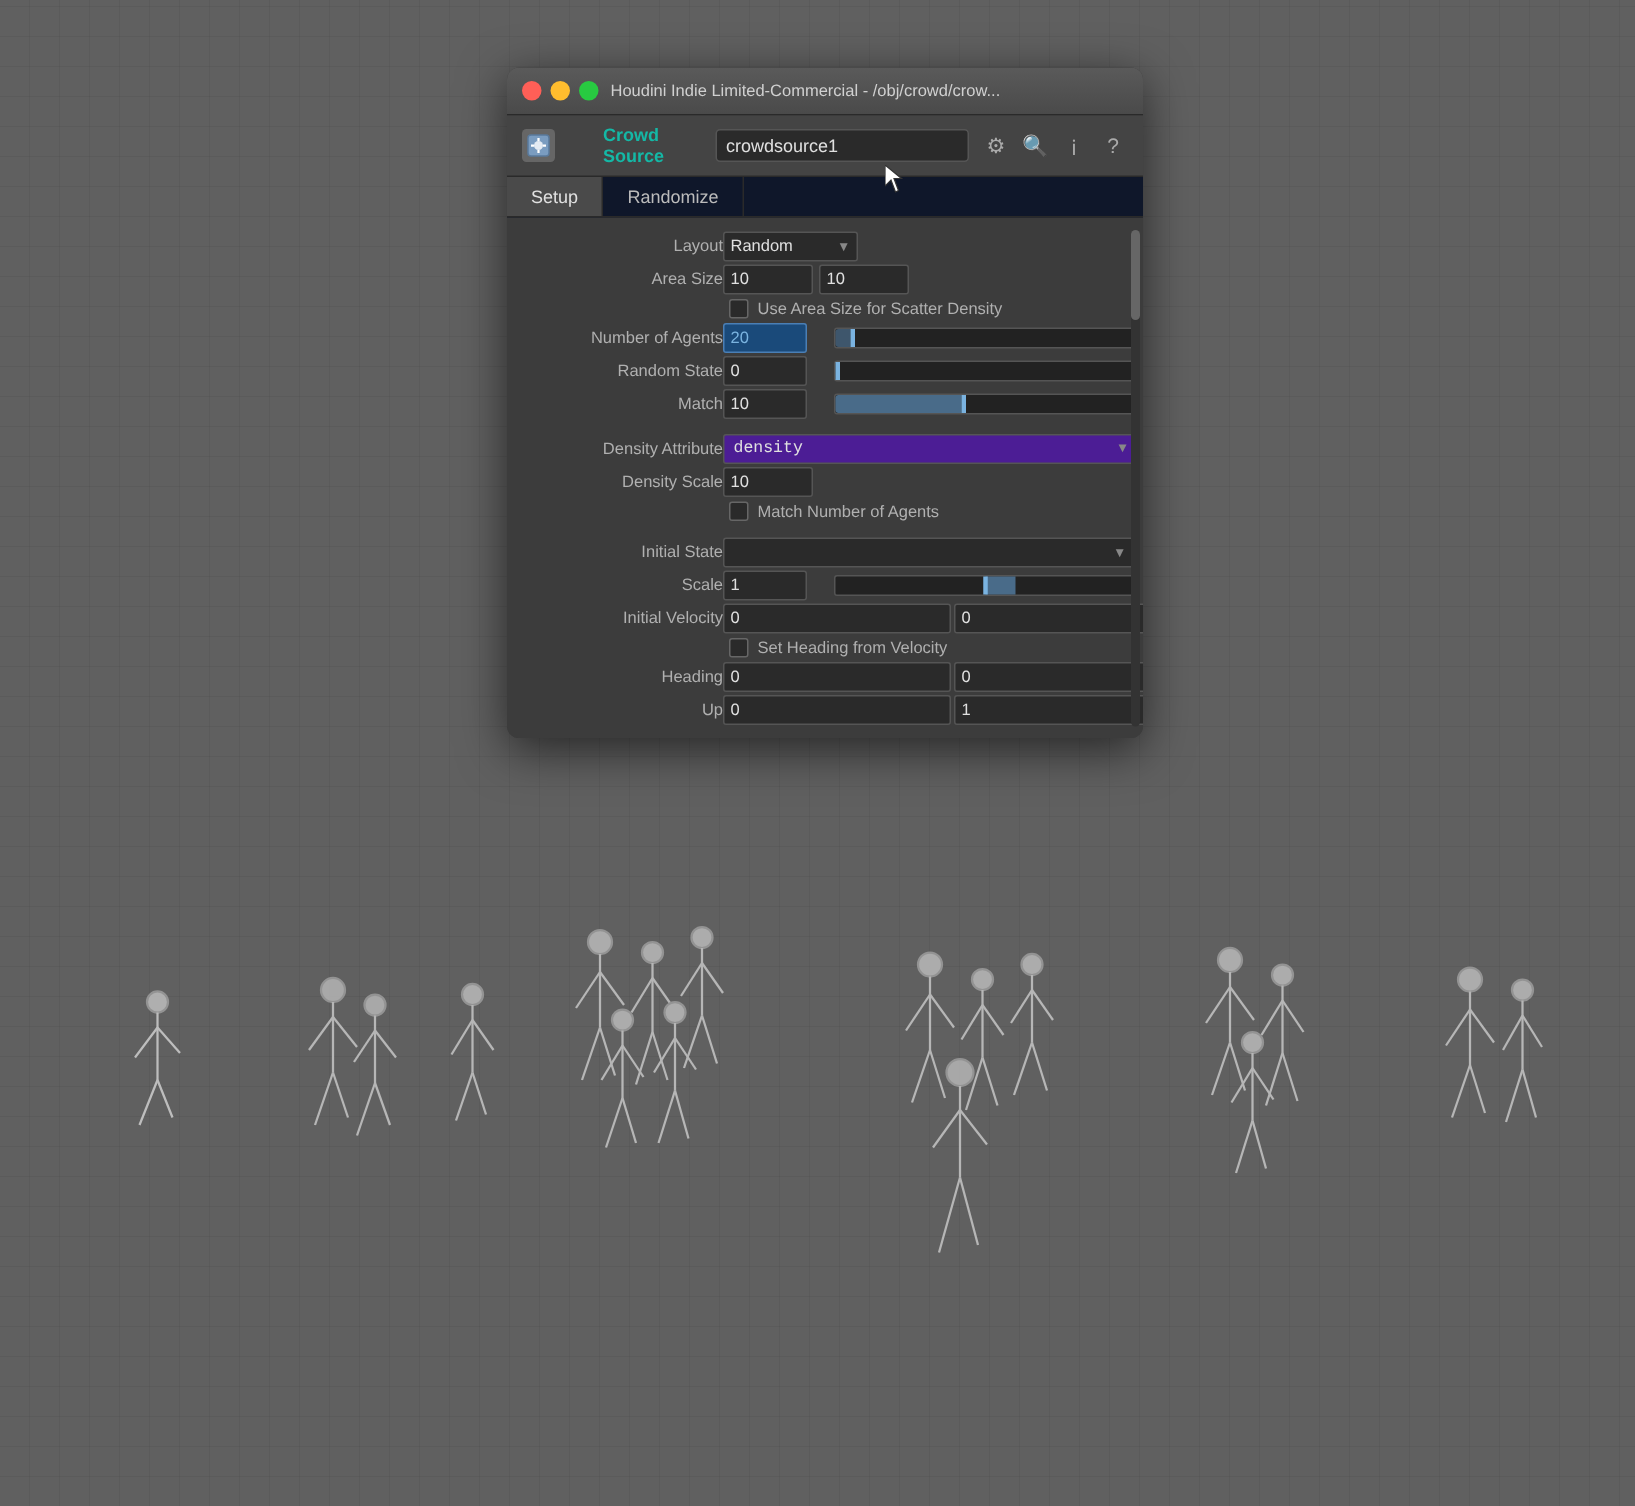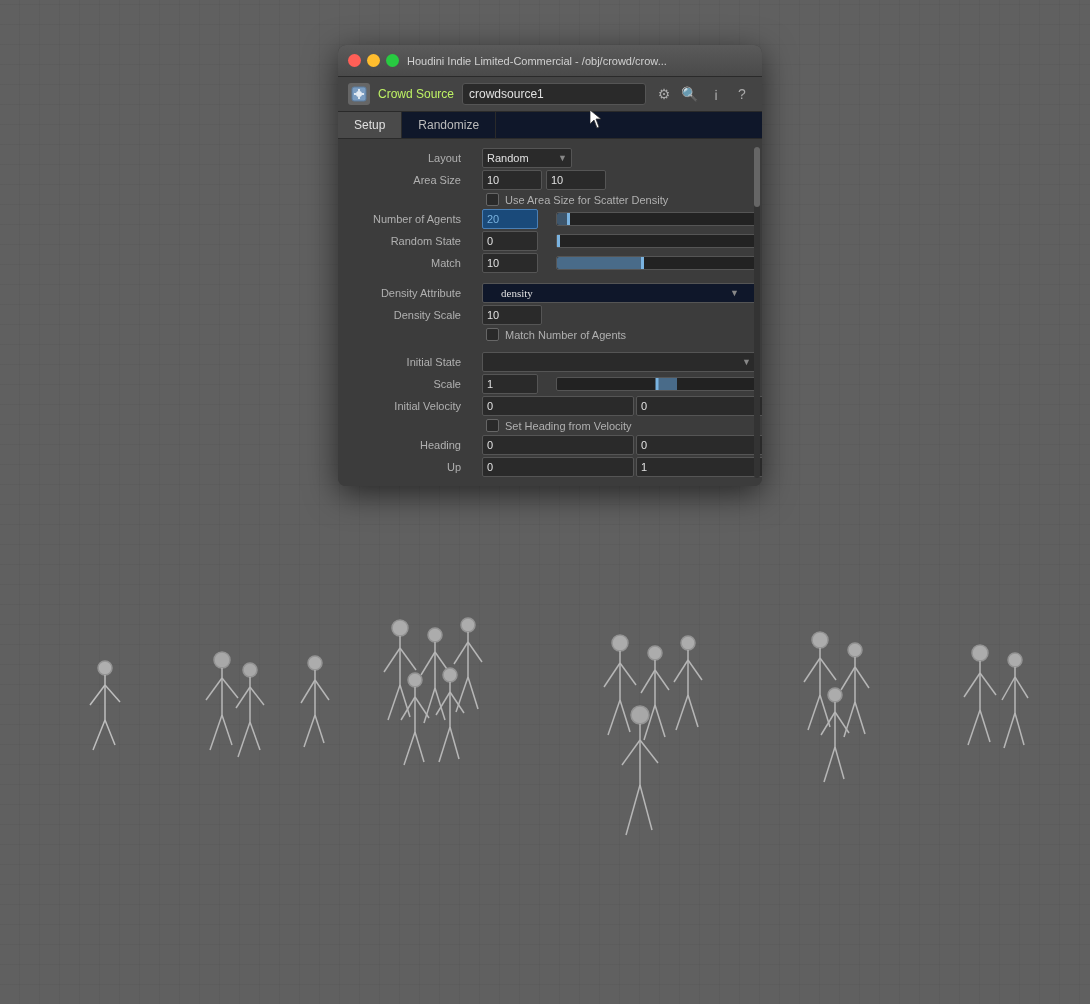--- a/index.html
+++ b/index.html
@@ -97,22 +97,23 @@
       background: #666;
       border-radius: 3px;
       display: flex;
       align-items: center;
       justify-content: center;
       flex-shrink: 0;
     }
 
     .node-type {
       font-size: 12px;
-      font-weight: normal;
-      color: #bef264;
+      font-weight: bold;
+      color: #14b8a6;
+      margin-left: 24px;
     }
 
     .node-name-input {
       flex: 1;
       background: #2a2a2a;
       border: 1px solid #555;
       border-radius: 3px;
       color: #e0e0e0;
       font-size: 12px;
       padding: 2px 6px;
@@ -180,21 +181,21 @@
     .param-row {
       display: flex;
       align-items: center;
       min-height: 22px;
       padding: 1px 4px;
     }
 
     .param-label {
       width: 140px;
       text-align: right;
-      padding-right: 21px;
+      padding-right: 0;
       color: #b0b0b0;
       font-size: 11px;
       flex-shrink: 0;
     }
 
     .param-controls {
       flex: 1;
       display: flex;
       align-items: center;
       gap: 2px;
@@ -301,32 +302,32 @@
     }
 
     
     .spacer {
       height: 8px;
     }
 
     
     .density-dropdown {
       flex: 1;
-      background: #0f172a;
+      background: #4c1d95;
       border: 1px solid #555;
       border-radius: 2px;
       color: #e0e0e0;
       font-size: 11px;
-      padding: 1px 18px;
+      padding: 1px 6px;
       height: 20px;
       display: flex;
       align-items: center;
       justify-content: space-between;
       cursor: pointer;
-      font-family: Liberation Serif, serif;
+      font-family: Liberation Mono, monospace;
     }
 
     
     .state-dropdown {
       flex: 1;
       background: #2a2a2a;
       border: 1px solid #555;
       border-radius: 2px;
       color: #b0b0b0;
       font-size: 11px;

